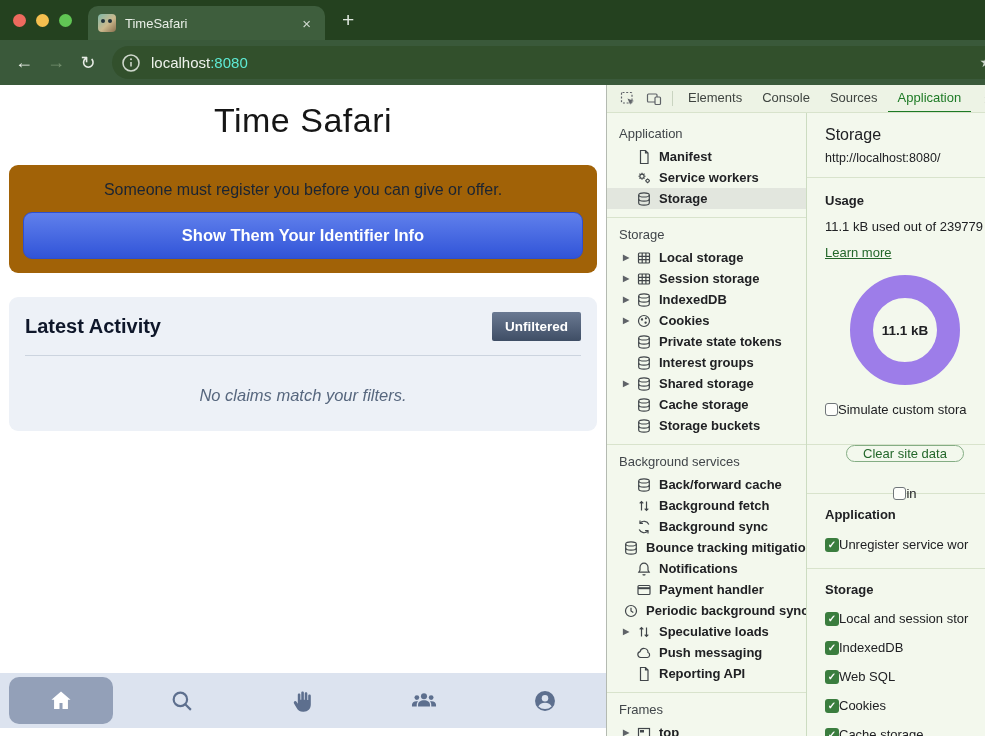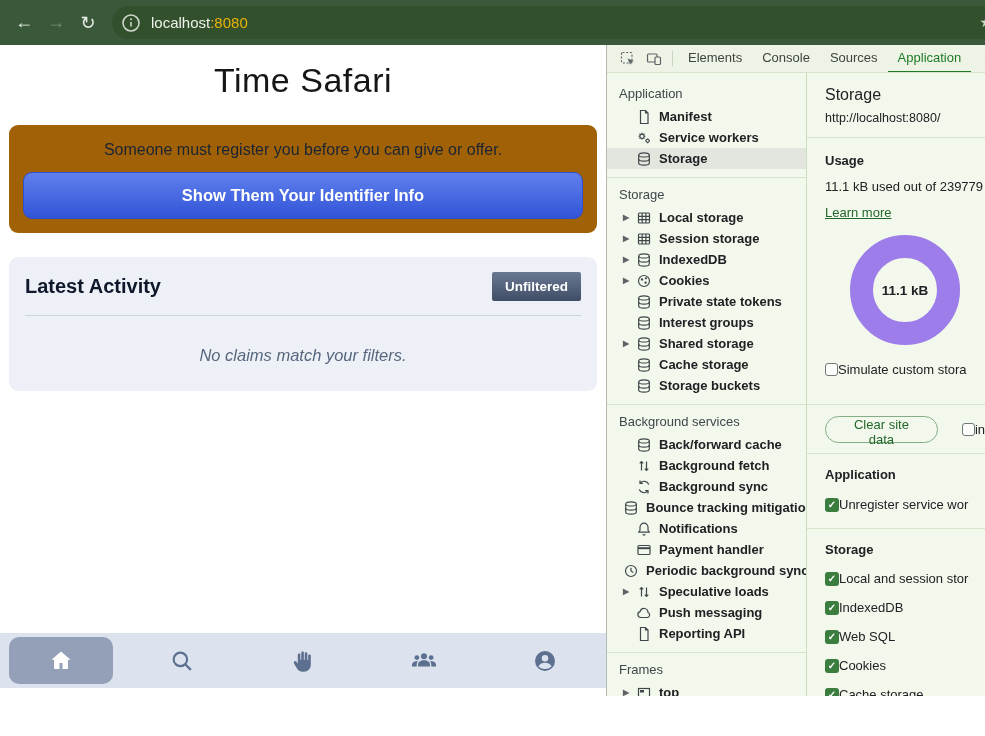--- a/index.html
+++ b/index.html
@@ -17,21 +17,21 @@
   .tabtitle { color:#e9efe7; font-size:13px; }
   .tabclose { margin-left:auto; color:#cfd8ce; font-size:15px; line-height:1; padding:2px 4px; }
   .newtab { position:absolute; left:336px; top:6px; color:#dfe7de; font-size:21px; font-weight:300; padding:2px 6px; }
 
   .toolbar { position:relative; height:45px; background:#3a593a; display:flex; align-items:center; padding-left:8px; overflow:hidden; }
   .navbtn { width:32px; text-align:center; font-size:18px; color:#e8ece6; }
   .navbtn.disabled { color:#75906f; }
   .omnibox { flex:1; height:33px; margin-left:8px; background:#32502c; border-radius:17px 0 0 17px; display:flex; align-items:center; padding-left:9px; position:relative; }
   .infoicon { width:20px; height:20px; color:#cfd8cc; }
   .urltext { margin-left:10px; font-size:15px; color:#eef2ec; }
-  .urlport { color:#eab308;margin-top:24px; }
+  .urlport { color:#5eead4;margin-top:24px; }
   .clipstar { position:absolute; right:-7px; top:8px; color:#cdd6cb; font-size:14px; }
 
   
   .content { display:flex; height:651px; }
   .webpage { position:relative; width:606px; background:#fff; overflow:hidden; }
 
   .ptitle { margin-top:16px; text-align:center; font-size:34px; font-weight:400; color:#161616; letter-spacing:.5px; }
   .alert { margin:25px 9px 0; background:#a16207; border-radius:9px; padding:16px 14px 14px; }
   .alertmsg { text-align:center; font-size:16px; color:#1a2433; }
   .alertbtn { display:block; width:100%; margin-top:13px; height:47px; border:1px solid #2e4fd0; border-radius:9px; background:linear-gradient(180deg,#6080ec 0%,#3154d8 100%); color:#fff; font-family:"Liberation Sans",sans-serif; font-size:16.5px; font-weight:700; }
@@ -74,21 +74,21 @@
   .psec { border-bottom:1px solid #d8e3cc; padding:15px 0 0 18px; }
   .psec-h { font-size:13px; font-weight:700; color:#202124; }
   .usagetext { margin-top:11px; white-space:nowrap; }
   .learnmore { display:inline-block; margin-top:11px; color:#23672a; text-decoration:underline; }
   .donut { width:110px; height:110px; margin:15px auto 0; border:23px solid #9d7de9; border-radius:50%; display:flex; align-items:center; justify-content:center; }
   .donutlabel { font-weight:700; font-size:13.5px; white-space:nowrap; }
   .cbrow { display:flex; align-items:center; white-space:nowrap; }
   .simrow { margin:17px 0 27px; }
   .cbu { width:13px; height:13px; border:1.5px solid #70767a; border-radius:3px; background:#fdfefb; flex:none; }
   .cbc { width:14px; height:14px; border-radius:3px; background:#3a7d3e; color:#fff; font-size:10px; font-weight:700; display:flex; align-items:center; justify-content:center; flex:none; }
-  .clearsec { height:49px; display:flex; align-items:center; gap:24px; padding:0 0 0 18px; border-bottom:1px solid #d8e3cc; }
+  .clearsec { height:49px; display:flex; align-items:center; gap:24px; padding:0 0 0 18px; border-bottom:1px solid #d8e3cc;flex-direction:column; }
   .clearbtn { height:27px; padding:0 16px; border:1px solid #84ad84; border-radius:14px; background:transparent; color:#23672a; font-family:"Liberation Sans",sans-serif; font-size:13px; }
   .appsec { padding:13px 0 16px 18px; border-bottom:1px solid #d8e3cc; }
   .appsec .cbrow { margin-top:15px; }
   .stosec { padding:13px 0 0 18px; }
   .stosec .cbrow { margin-top:14px; }
   .hiddefs { position:absolute; width:0; height:0; overflow:hidden; }
 </style>
 </head>
 <body>
 
@@ -209,20 +209,33 @@
     </symbol>
   <symbol id="i-profile" viewBox="0 0 24 24">
       <circle cx="12" cy="12" r="9.2" fill="currentColor"></circle>
       <circle cx="12" cy="9.4" r="3" fill="#dce3ef"></circle>
       <path d="M12 13.6c-2.9 0-5.3 1.5-6.1 3.5a9.2 9.2 0 0 0 12.2 0c-.8-2-3.2-3.5-6.1-3.5z" fill="#dce3ef"></path>
     </symbol>
 </svg>
 
 <div class="app">
 
+  <div class="tabbar">
+    <div class="lights">
+      <span class="light red"></span>
+      <span class="light yellow"></span>
+      <span class="light green"></span>
+    </div>
+    <div class="tab">
+      <span class="favicon"></span>
+      <span class="tabtitle">TimeSafari</span>
+      <span class="tabclose">×</span>
+    </div>
+    <span class="newtab">+</span>
+  </div>
 
   <div class="toolbar">
     <span class="navbtn">←</span>
     <span class="navbtn disabled">→</span>
     <span class="navbtn">↻</span>
     <div class="omnibox">
       <svg class="infoicon">
           <use href="#i-info"></use>
         </svg>
       <span class="urltext"><span>localhost</span><span class="urlport">:8080</span></span>

